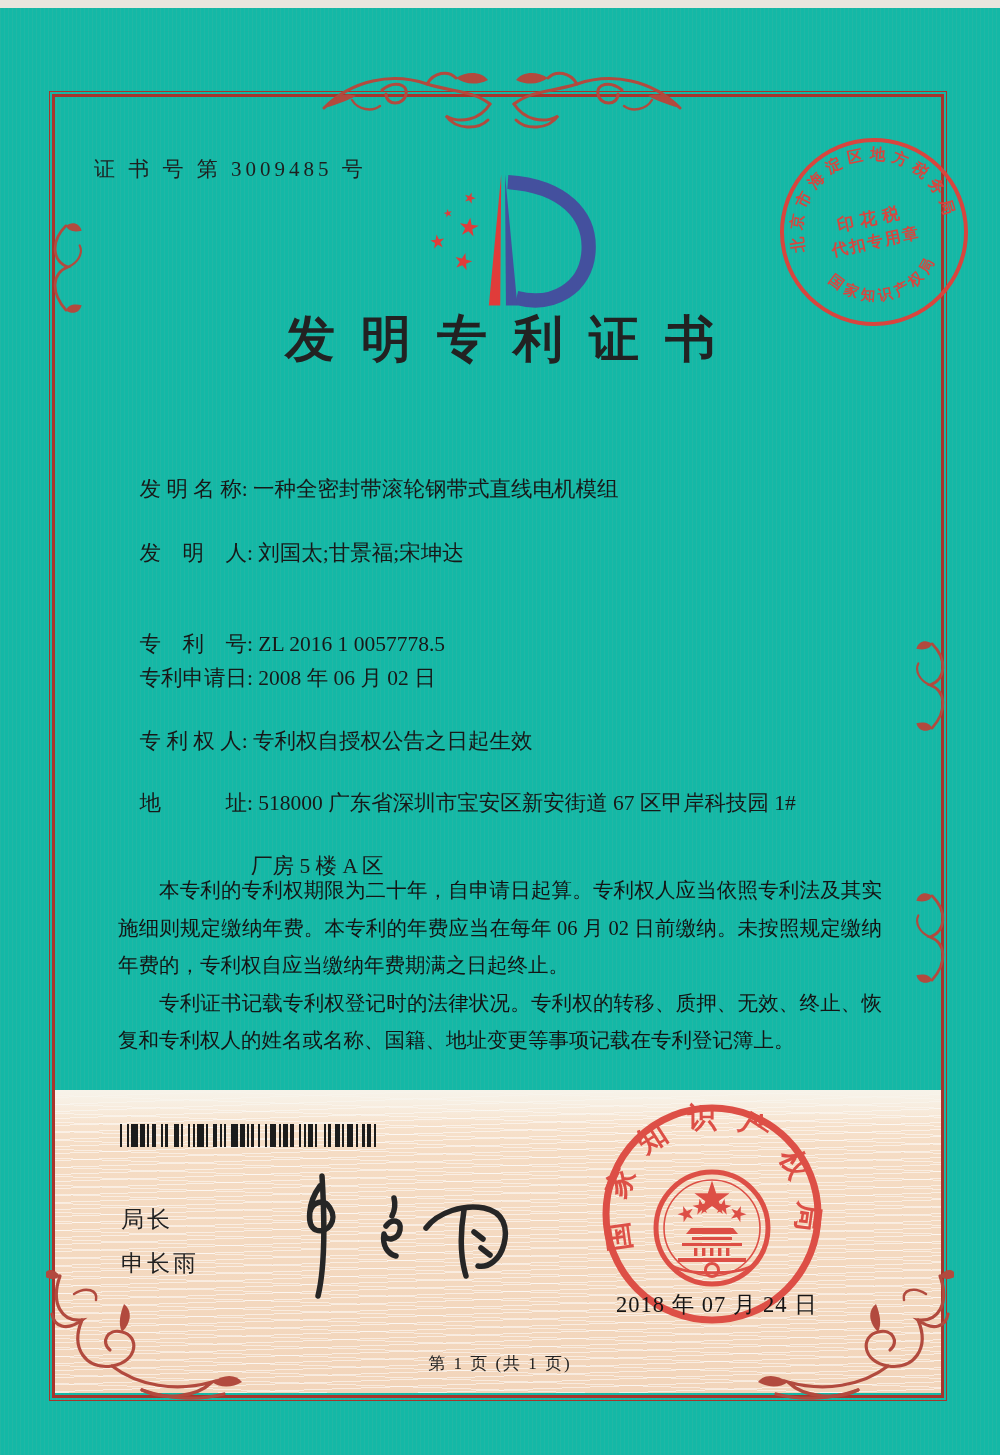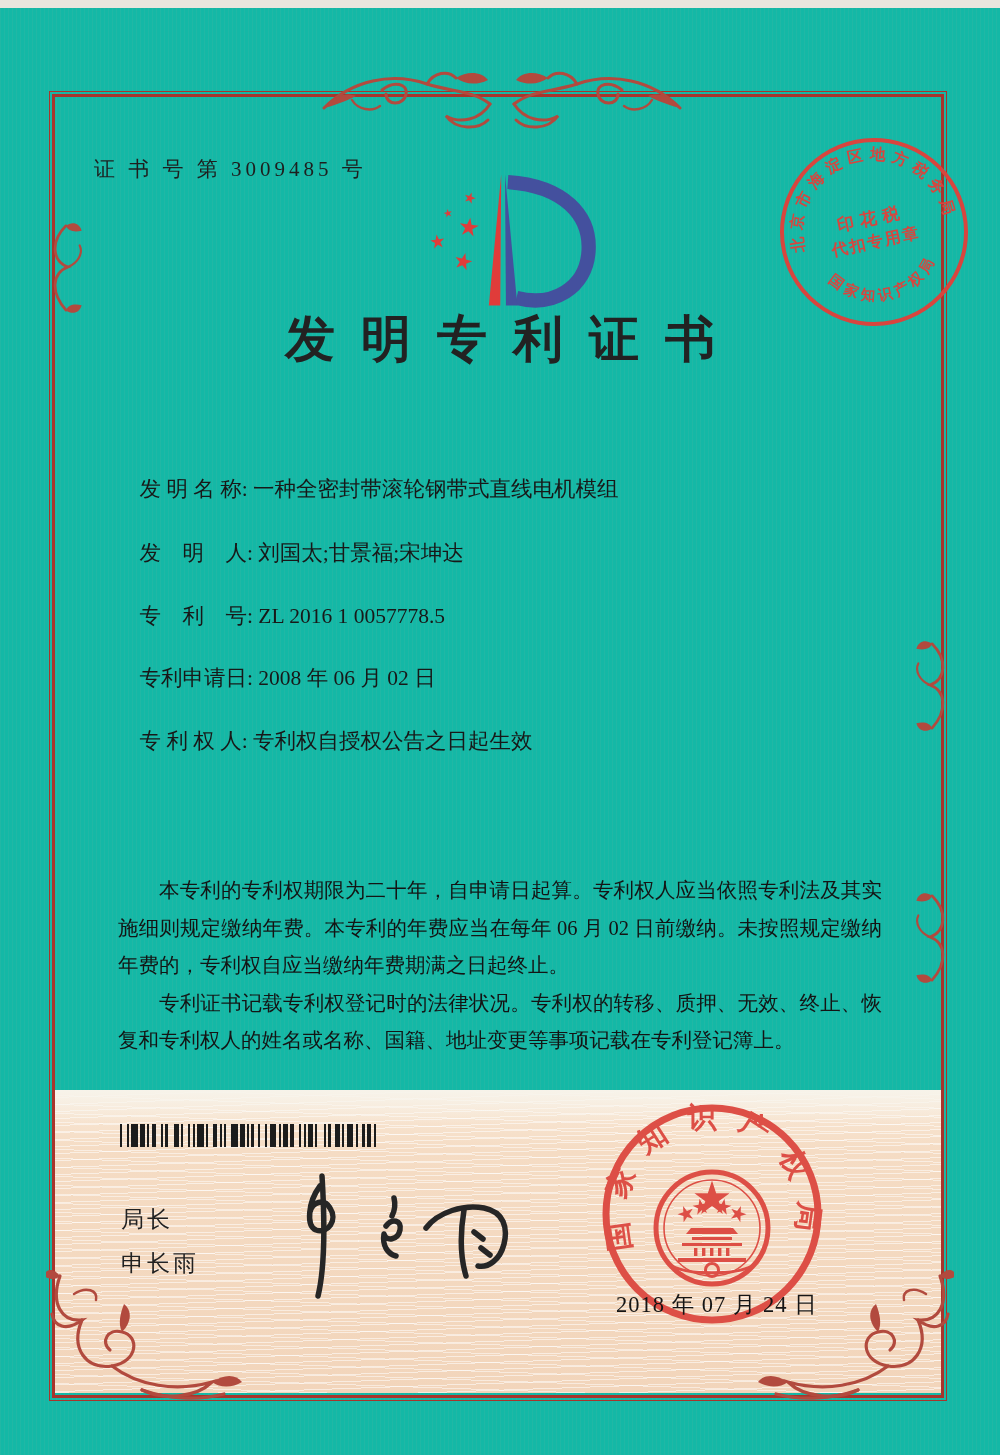--- a/index.html
+++ b/index.html
@@ -143,28 +143,32 @@
   </svg>
 
   <div class="title">发明专利证书</div>
 
   <div class="fr" style="top:441px">
     <span class="f-label">发 明 名 称: </span><span class="f-value">一种全密封带滚轮钢带式直线电机模组</span>
   </div>
   <div class="fr" style="top:505px">
     <span class="f-label">发    明    人: </span><span class="f-value">刘国太;甘景福;宋坤达</span>
   </div>
-  <div class="fr" style="top:568px">
+  <div class="fr" style="top:596px">
     <span class="f-label">专    利    号: </span><span class="f-value">ZL 2016 1 0057778.5</span>
   </div>
   <div class="fr" style="top:630px">
     <span class="f-label">专利申请日: </span><span class="f-value">2008 年 06 月 02 日</span>
   </div>
   <div class="fr" style="top:693px">
     <span class="f-label">专 利 权 人: </span><span class="f-value">专利权自授权公告之日起生效</span>
+  </div>
+  <div class="fr" style="top:755px">
+    <span class="f-label">地            址: </span><span class="f-value">518000 广东省深圳市宝安区新安街道 67 区甲岸科技园 1#</span>
+    <span class="f-value2">厂房 5 楼 A 区</span>
   </div>
 
   <div class="paras">
     <p>本专利的专利权期限为二十年，自申请日起算。专利权人应当依照专利法及其实施细则规定缴纳年费。本专利的年费应当在每年 06 月 02 日前缴纳。未按照规定缴纳年费的，专利权自应当缴纳年费期满之日起终止。</p>
     <p>专利证书记载专利权登记时的法律状况。专利权的转移、质押、无效、终止、恢复和专利权人的姓名或名称、国籍、地址变更等事项记载在专利登记簿上。</p>
   </div>
 
   <div class="barcode">
       <span class="b" style="width: 2.26724px;"></span>
       <span style="width: 4.53448px;"></span>
@@ -289,14 +293,15 @@
         <rect x="14" y="20" width="3.4" height="8"></rect>
         <rect x="-34" y="30" width="68" height="4"></rect>
         <circle cy="42" r="6.5" fill="none" stroke="#dd4f46" stroke-width="3"></circle>
         <path d="M -40,38 C -24,47 24,47 40,38" fill="none" stroke="#dd4f46" stroke-width="3"></path>
       </g>
     </g>
   </svg>
 
   <div class="issue-date">2018 年 07 月 24 日</div>
 
+  <div class="page-footer">第 1 页 (共 1 页)</div>
 
 </div>
 
 </body></html>

